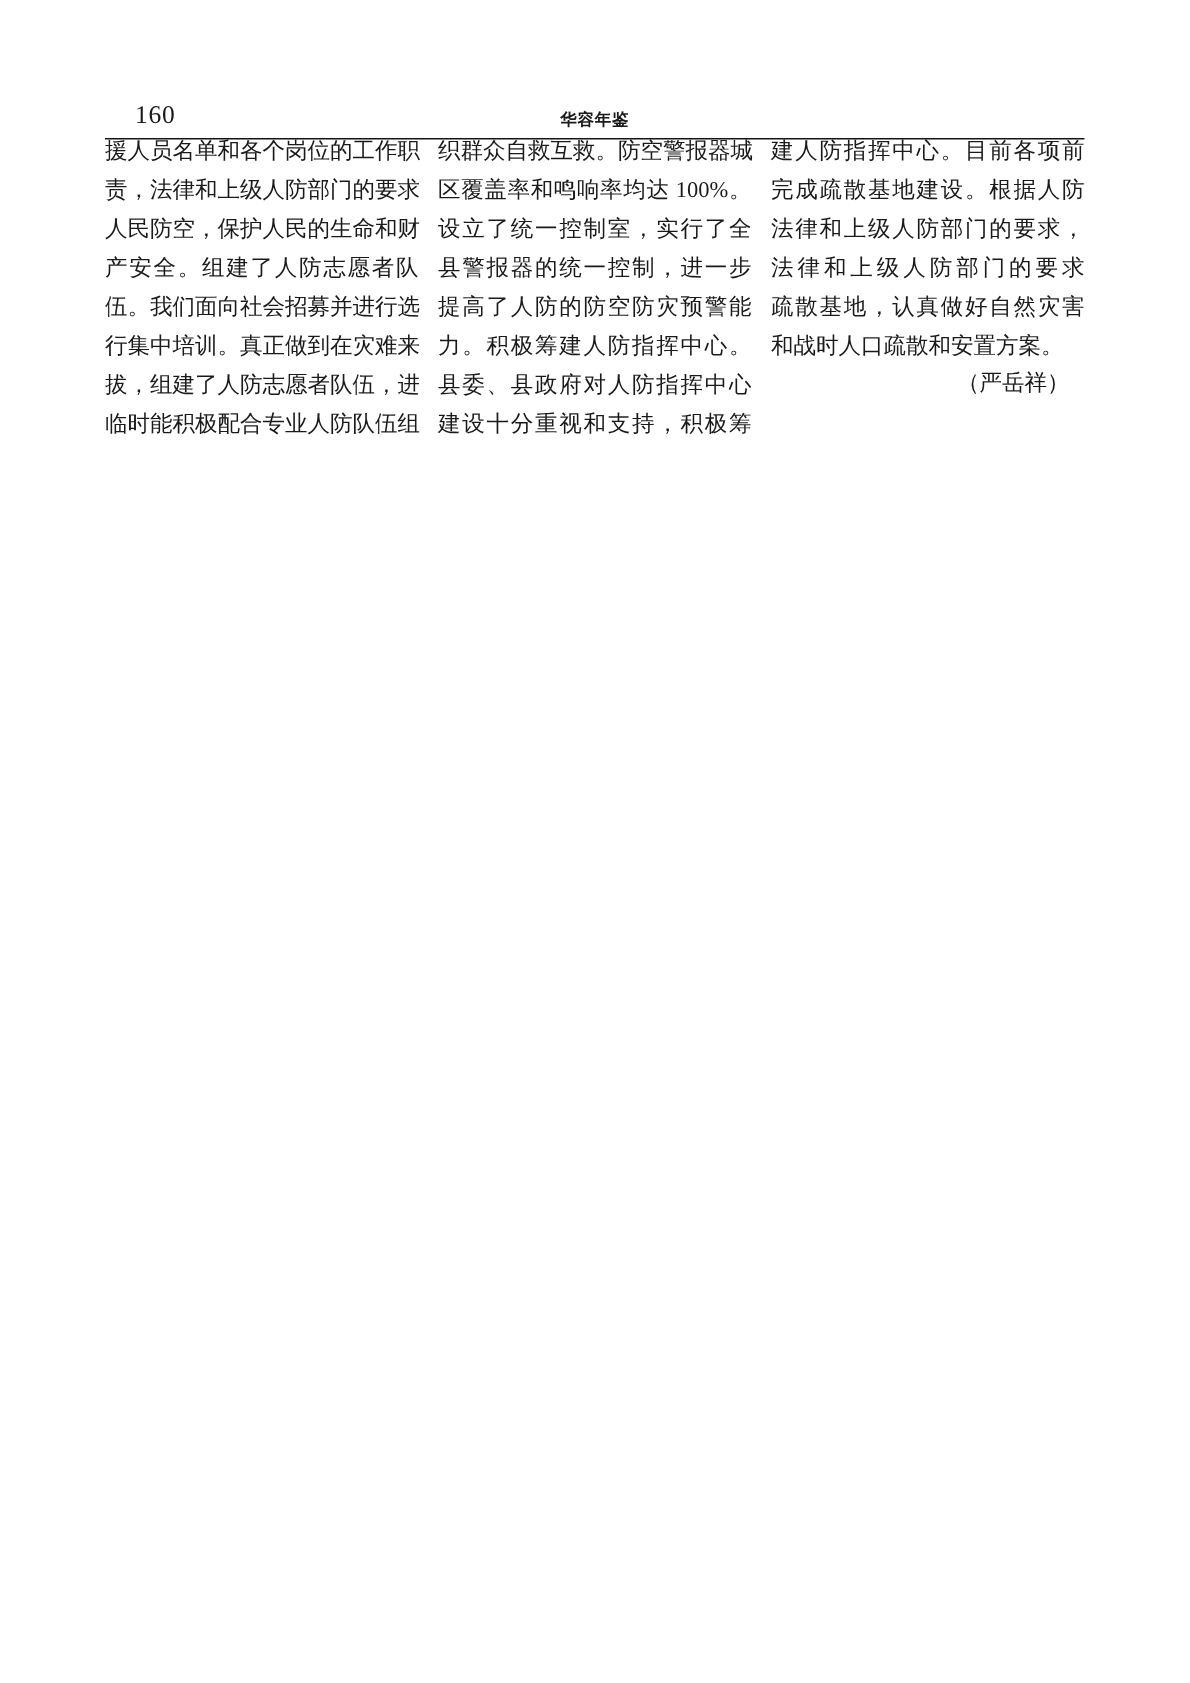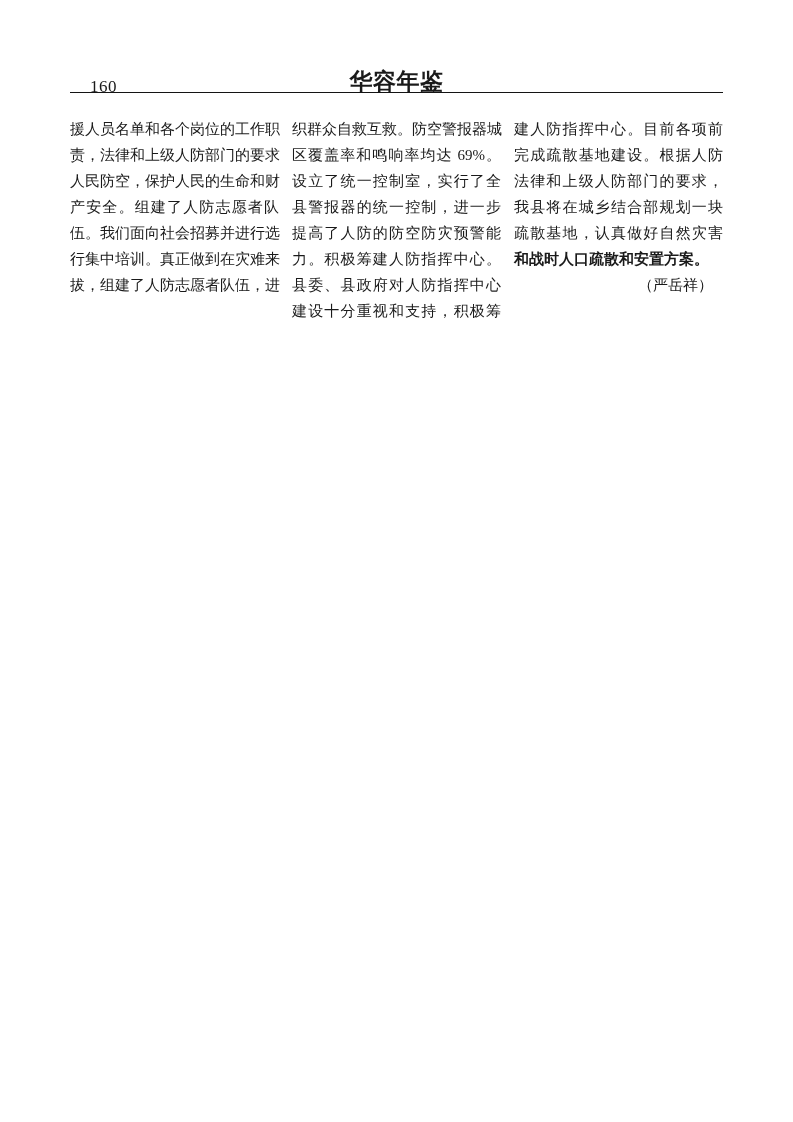--- a/index.html
+++ b/index.html
@@ -29,59 +29,59 @@
     border-bottom: 1.5px solid #141414;
     padding-bottom: 5px;
   }
   .page-number {
     font-size: 17px;
     padding-left: 20px;
     justify-self: start;
     letter-spacing: 0.5px;
   }
   .page-title {
-    font-size: 23px;
+    font-size: 11px;
     font-weight: bold;
     justify-self: center;
     letter-spacing: 0.5px;
   }
   .header-spacer {
     justify-self: end;
   }
   .article-columns {
     position: absolute;
     left: 70px;
-    top: 116px;
+    top: 88px;
     width: 653px;
     display: flex;
     gap: 13px;
   }
   .text-column {
     flex: 1 1 0;
     min-width: 0;
     font-size: 15px;
     line-height: 26px;
   }
   .text-line {
     height: 26px;
     text-align: justify;
     text-align-last: justify;
     text-justify: inter-character;
     white-space: nowrap;
   }
   .text-line.flush-left {
     text-align: left;
     text-align-last: left;
-    font-weight: bold;
   }
   .text-line.signature {
     text-align: right;
     text-align-last: right;
     padding-right: 10px;
     box-sizing: border-box;
+    font-family: Liberation Mono, monospace;
   }
 </style>
 </head>
 <body>
 
 <div class="page">
 
   <div class="page-header">
     <span class="page-number">160</span>
     <span class="page-title">华容年鉴</span>
@@ -91,38 +91,39 @@
   <div class="article-columns">
 
     <div class="text-column">
       <div class="text-line">援人员名单和各个岗位的工作职</div>
       <div class="text-line">责，法律和上级人防部门的要求</div>
       <div class="text-line">人民防空，保护人民的生命和财</div>
       <div class="text-line">产安全。组建了人防志愿者队</div>
       <div class="text-line">伍。我们面向社会招募并进行选</div>
       <div class="text-line">行集中培训。真正做到在灾难来</div>
       <div class="text-line">拔，组建了人防志愿者队伍，进</div>
+      <div class="text-line">临时能积极配合专业人防队伍组</div>
     </div>
 
     <div class="text-column">
       <div class="text-line">织群众自救互救。防空警报器城</div>
-      <div class="text-line">区覆盖率和鸣响率均达 69%。</div>
+      <div class="text-line">区覆盖率和鸣响率均达 100%。</div>
       <div class="text-line">设立了统一控制室，实行了全</div>
       <div class="text-line">县警报器的统一控制，进一步</div>
       <div class="text-line">提高了人防的防空防灾预警能</div>
       <div class="text-line">力。积极筹建人防指挥中心。</div>
       <div class="text-line">县委、县政府对人防指挥中心</div>
       <div class="text-line">建设十分重视和支持，积极筹</div>
     </div>
 
     <div class="text-column">
       <div class="text-line">建人防指挥中心。目前各项前</div>
       <div class="text-line">完成疏散基地建设。根据人防</div>
       <div class="text-line">法律和上级人防部门的要求，</div>
-      <div class="text-line">我县将在城乡结合部规划一块</div>
+      <div class="text-line">法律和上级人防部门的要求</div>
       <div class="text-line">疏散基地，认真做好自然灾害</div>
       <div class="text-line flush-left">和战时人口疏散和安置方案。</div>
       <div class="text-line signature">（严岳祥）</div>
     </div>
 
   </div>
 
 </div>
 
 </body></html>

